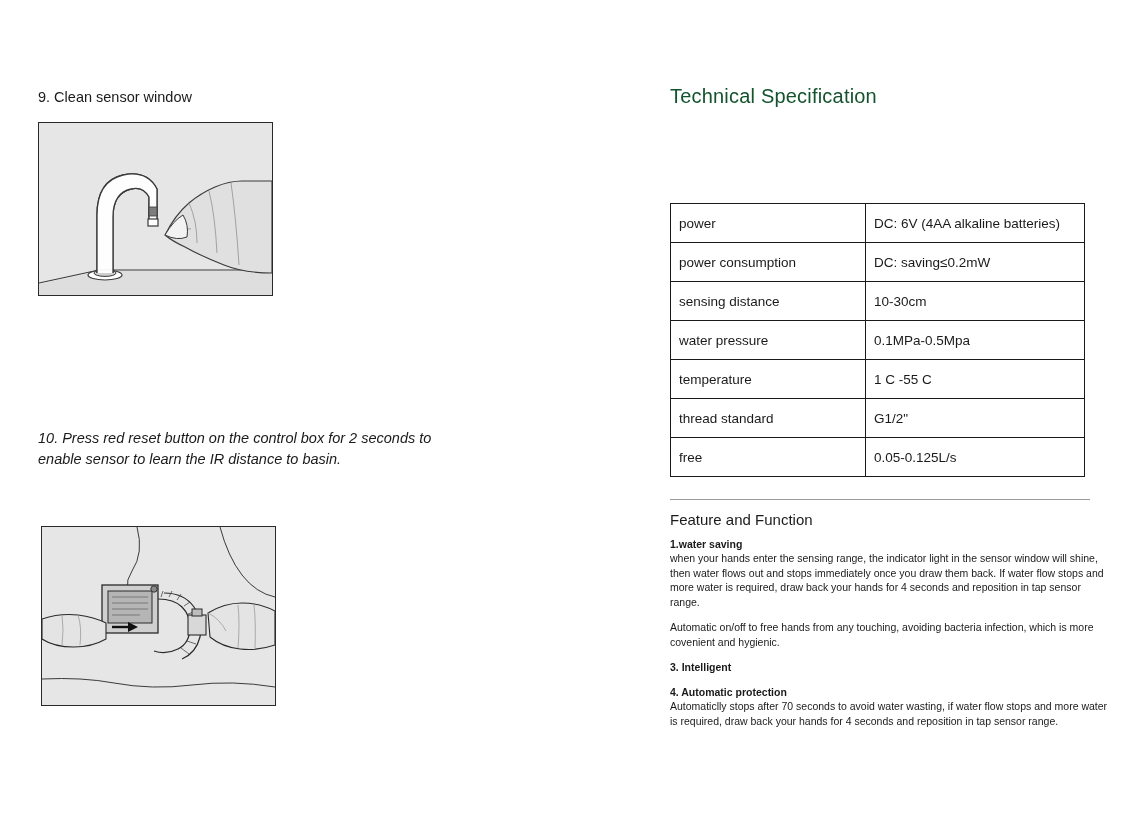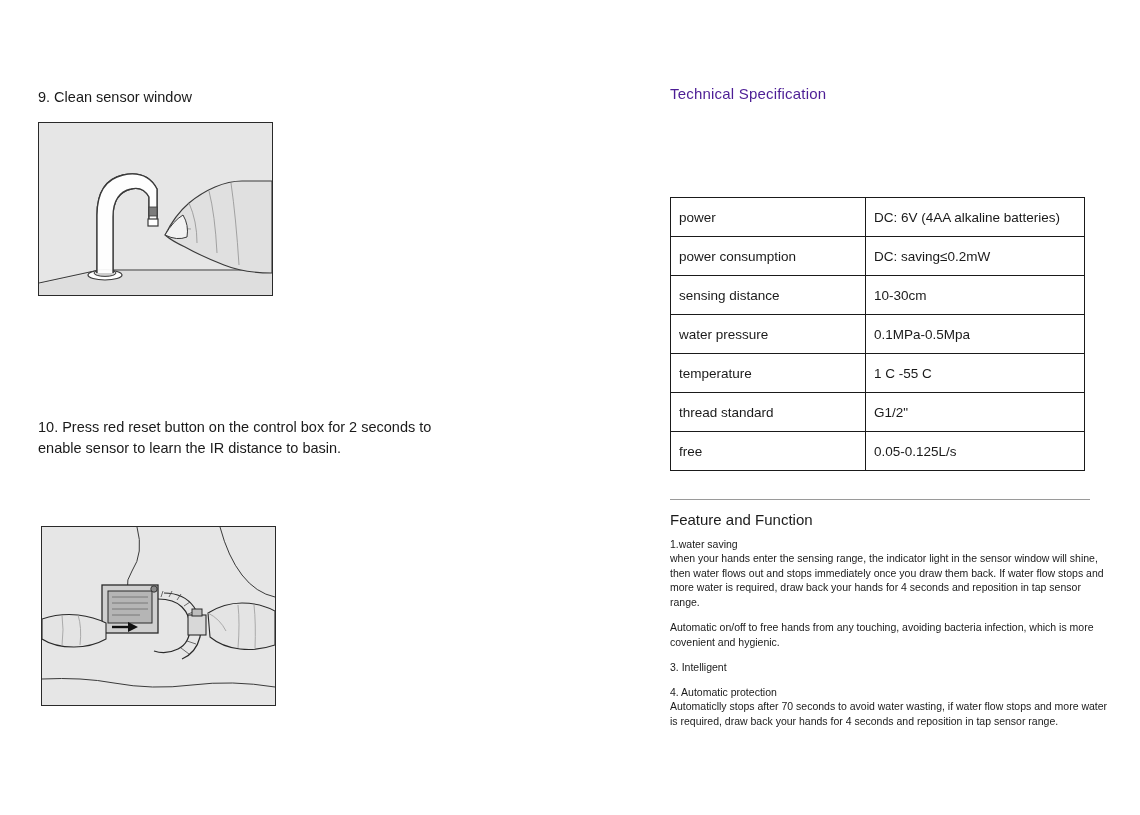--- a/index.html
+++ b/index.html
@@ -52,41 +52,42 @@
 
   .fig-2 {
     width: 233px;
     height: 178px;
     margin-top: 0;
   }
 
   .step-2-wrap {
     position: absolute;
     left: 38px;
-    top: 372px;
+    top: 383px;
     width: 400px;
+    font-style: italic;
   }
 
   .fig-2-wrap {
     position: absolute;
     left: 41px;
     top: 481px;
   }
 
   
   .right-col {
     position: absolute;
     left: 670px;
     top: 40px;
     width: 432px;
   }
 
   .section-title {
-    font-size: 15px;
-    color: #4c1d95;
+    font-size: 20px;
+    color: #14532d;
     letter-spacing: 0.2px;
   }
 
   table.spec {
     border-collapse: collapse;
     width: 392px;
     margin-top: 95px;
     table-layout: fixed;
   }
   table.spec td {
@@ -120,20 +121,21 @@
     position: absolute;
     left: 0;
     top: 452px;
     width: 440px;
   }
   .feat-block { margin-bottom: 11px; }
   .feat-title {
     font-size: 10.5px;
     line-height: 1.35;
     color: #1a1a1a;
+    font-weight: bold;
   }
   .feat-body {
     font-size: 10.5px;
     line-height: 1.38;
     color: #1a1a1a;
   }
 </style>
 </head>
 <body>
 

